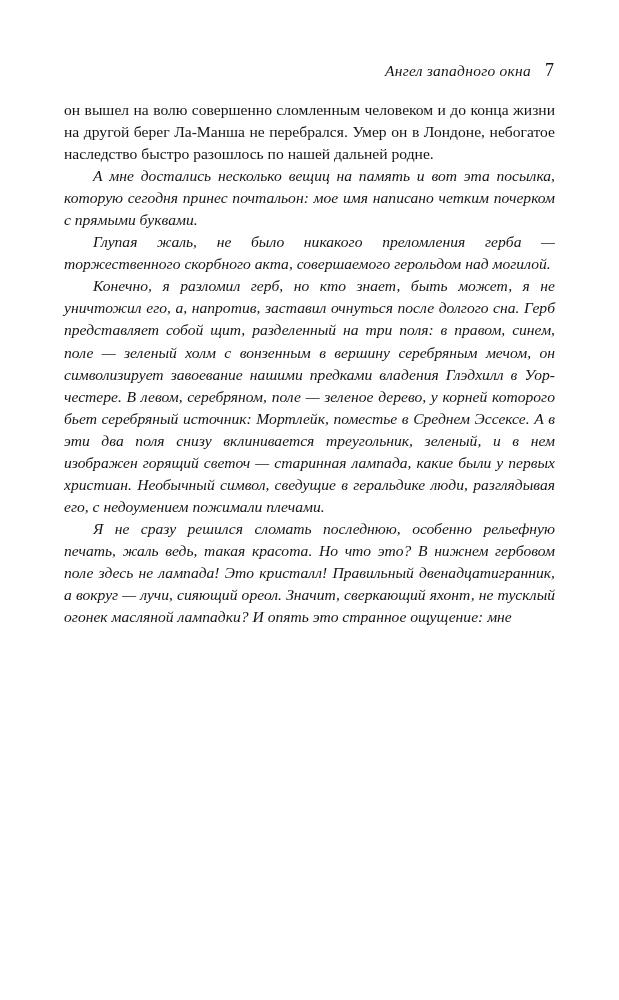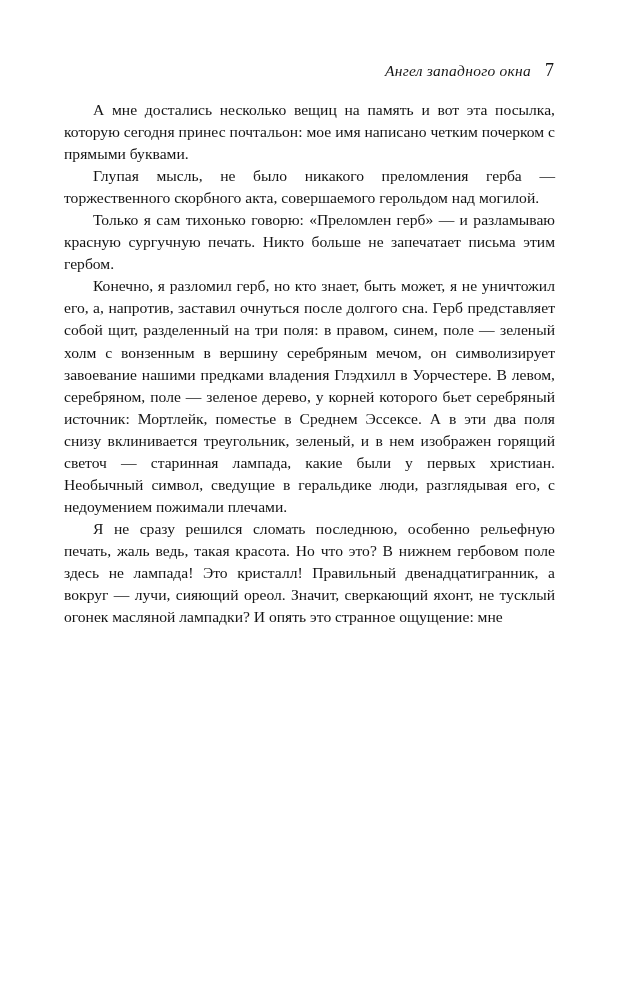--- a/index.html
+++ b/index.html
@@ -64,33 +64,34 @@
     text-align: justify;
     text-justify: inter-word;
     hyphens: manual;
     -webkit-hyphens: manual;
     text-indent: 0;
     word-spacing: 0px;
   }
 
   .para.indent {
     text-indent: 29px;
+    font-style: italic;
   }
 </style>
 </head>
 <body>
 
 <div class="page">
 
   <div class="running-head">
     <span class="rh-title">Ангел западного окна</span>
     <span class="rh-folio">7</span>
   </div>
 
   <div class="textblock">
+    <p class="para">он вышел на волю совершенно сломленным человеком и до конца жизни на другой берег Ла-Манша не пере­брался. Умер он в Лондоне, небогатое наследство быстро разошлось по нашей дальней родне.</p>
     <p class="para indent">А мне достались несколько вещиц на память и вот эта посылка, которую сегодня принес почтальон: мое имя написано четким почерком с прямыми буквами.</p>
-    <p class="para indent">Глупая мысль, не было никакого преломления герба — торжественного скорбного акта, совершаемого герольдом над могилой.</p>
-    <p class="para indent">Только я сам тихонько говорю: «Преломлен герб» — и разламываю красную сургучную печать. Никто больше не запечатает письма этим гербом.</p>
+    <p class="para indent">Глупая жаль, не было никакого преломления герба — торжественного скорбного акта, совершаемого герольдом над могилой.</p>
     <p class="para indent">Конечно, я разломил герб, но кто знает, быть может, я не уничтожил его, а, напротив, заставил очнуться после долгого сна. Герб представляет собой щит, разделенный на три поля: в правом, синем, поле — зеленый холм с во­нзенным в вершину серебряным мечом, он символизирует завоевание нашими предками владения Глэдхилл в Уор­честере. В левом, серебряном, поле — зеленое дерево, у корней которого бьет серебряный источник: Мортлейк, поместье в Среднем Эссексе. А в эти два поля снизу вкли­нивается треугольник, зеленый, и в нем изображен горя­щий светоч — старинная лампада, какие были у первых христиан. Необычный символ, сведущие в геральдике люди, разглядывая его, с недоумением пожимали плечами.</p>
     <p class="para indent">Я не сразу решился сломать последнюю, особенно рельефную печать, жаль ведь, такая красота. Но что это? В нижнем гербовом поле здесь не лампада! Это кристалл! Правильный двенадцатигранник, а вокруг — лучи, сияю­щий ореол. Значит, сверкающий яхонт, не тусклый огонек масляной лампадки? И опять это странное ощущение: мне</p>
   </div>
 
 </div>
 
 </body></html>

